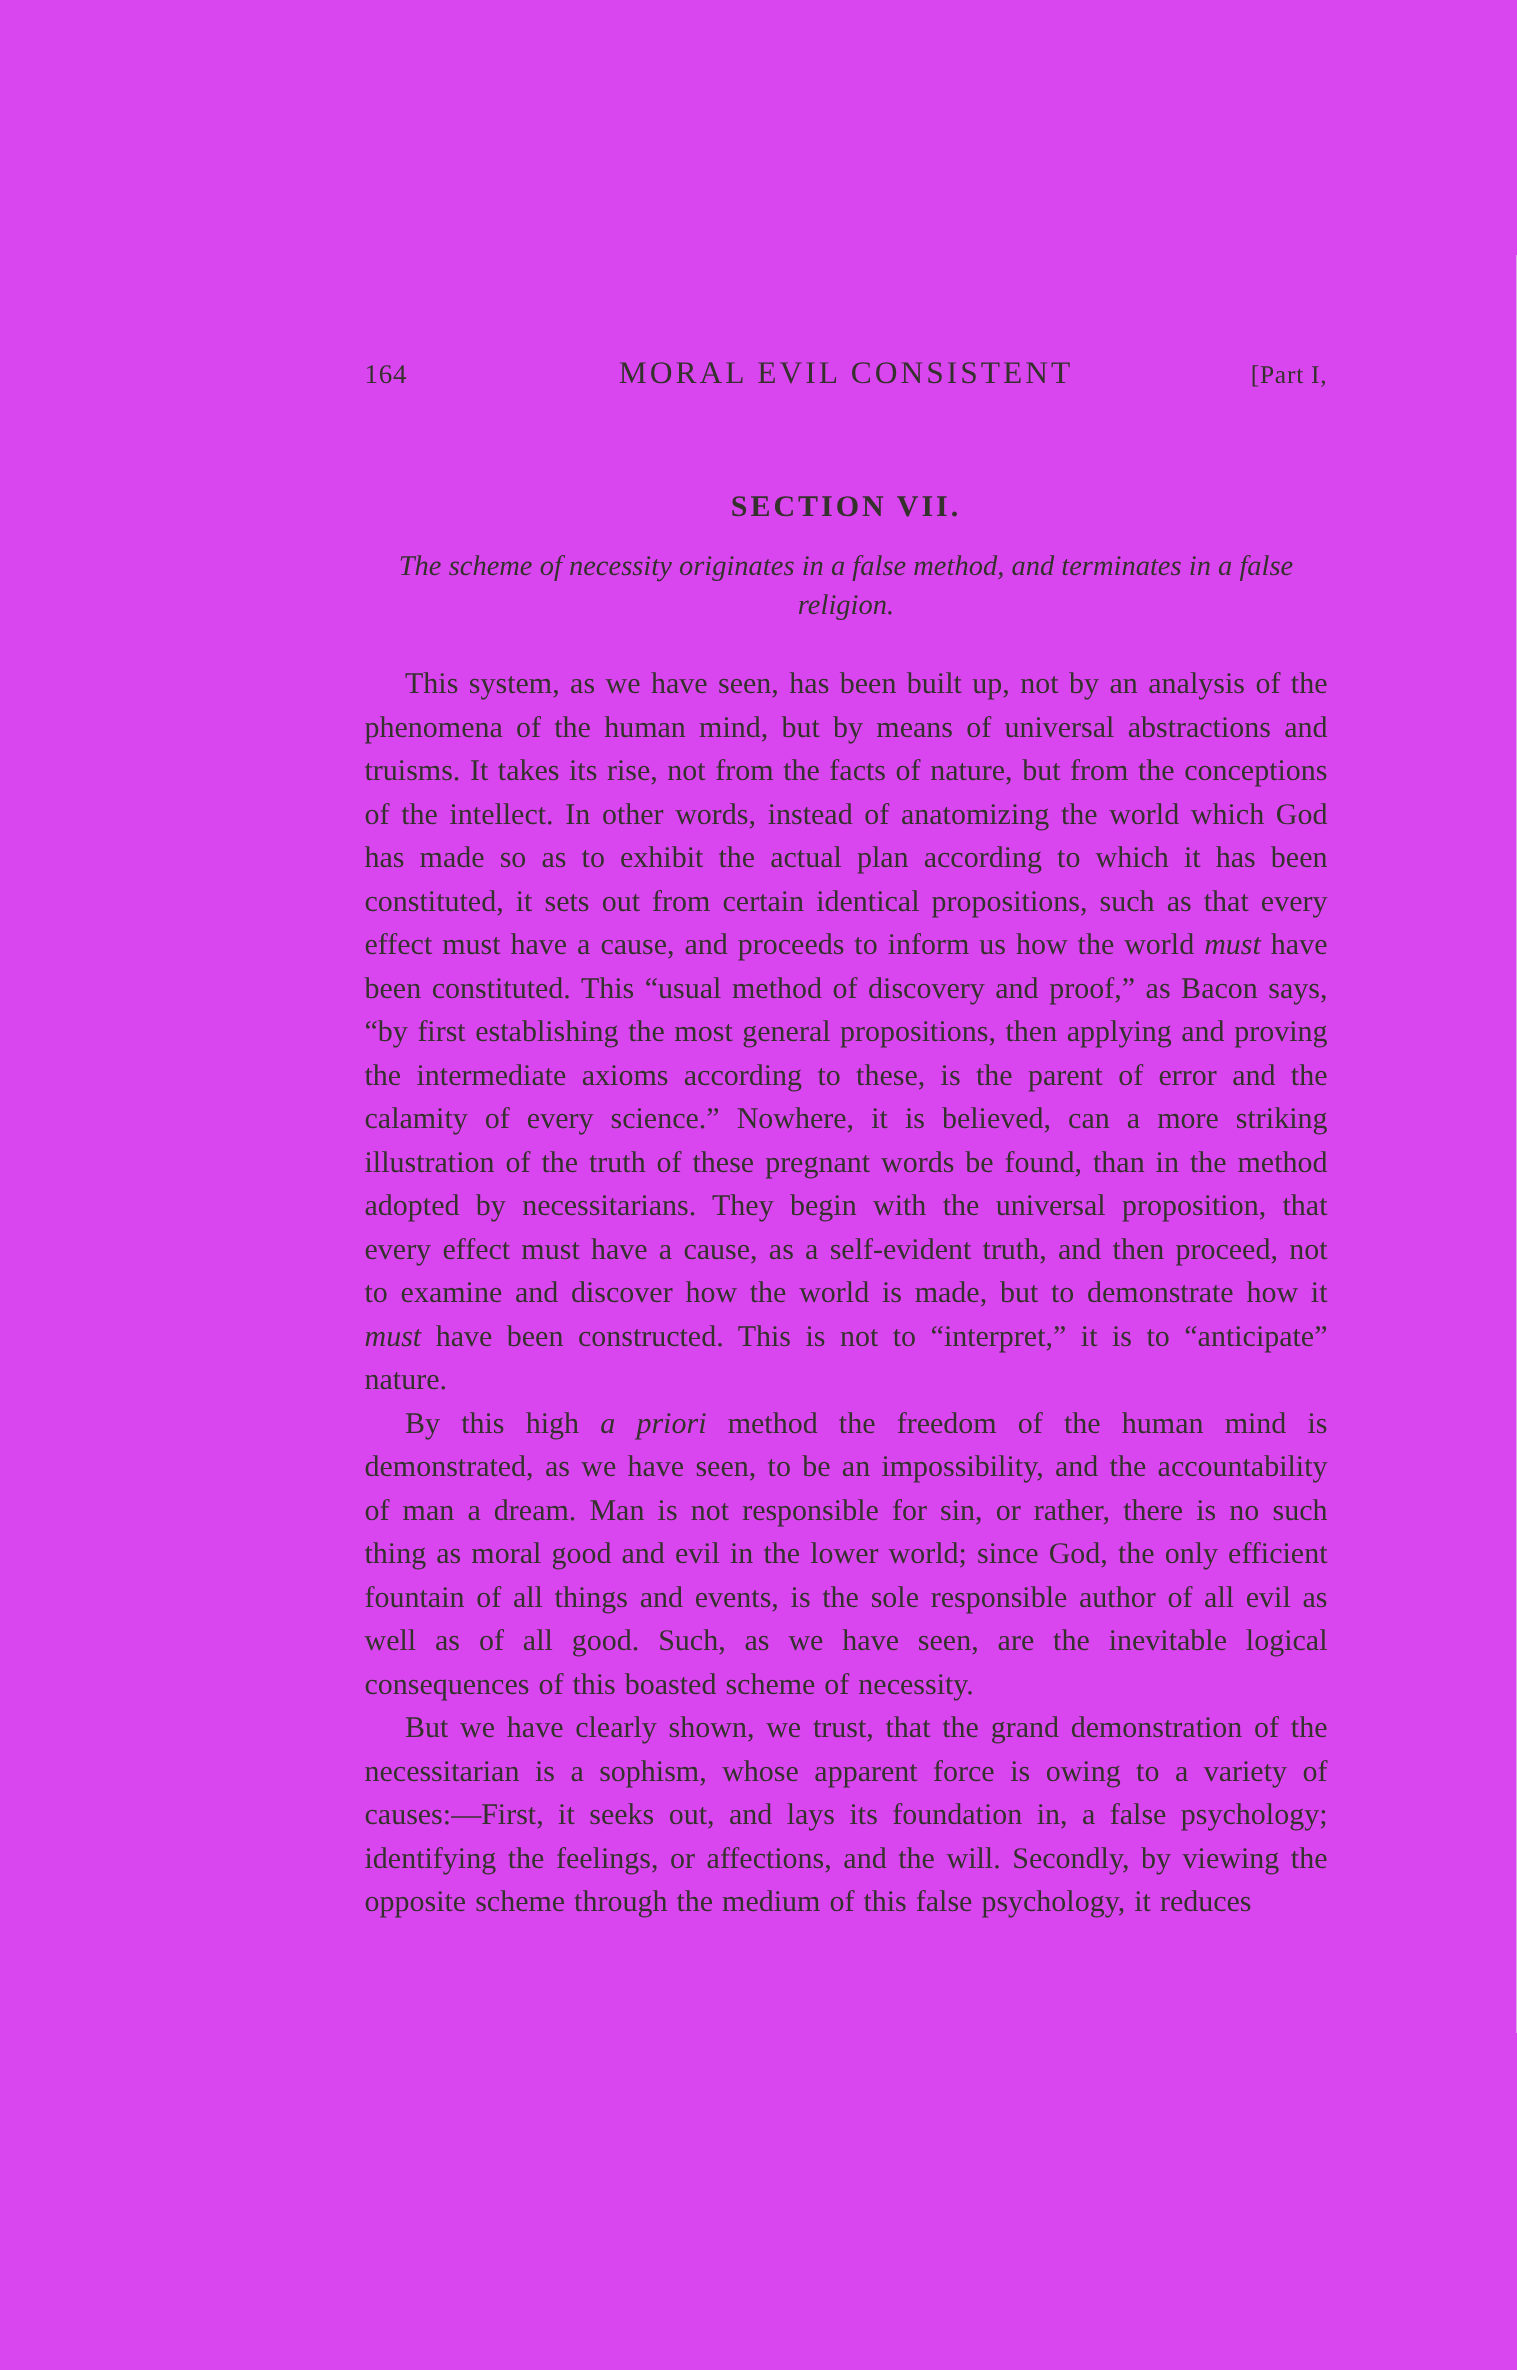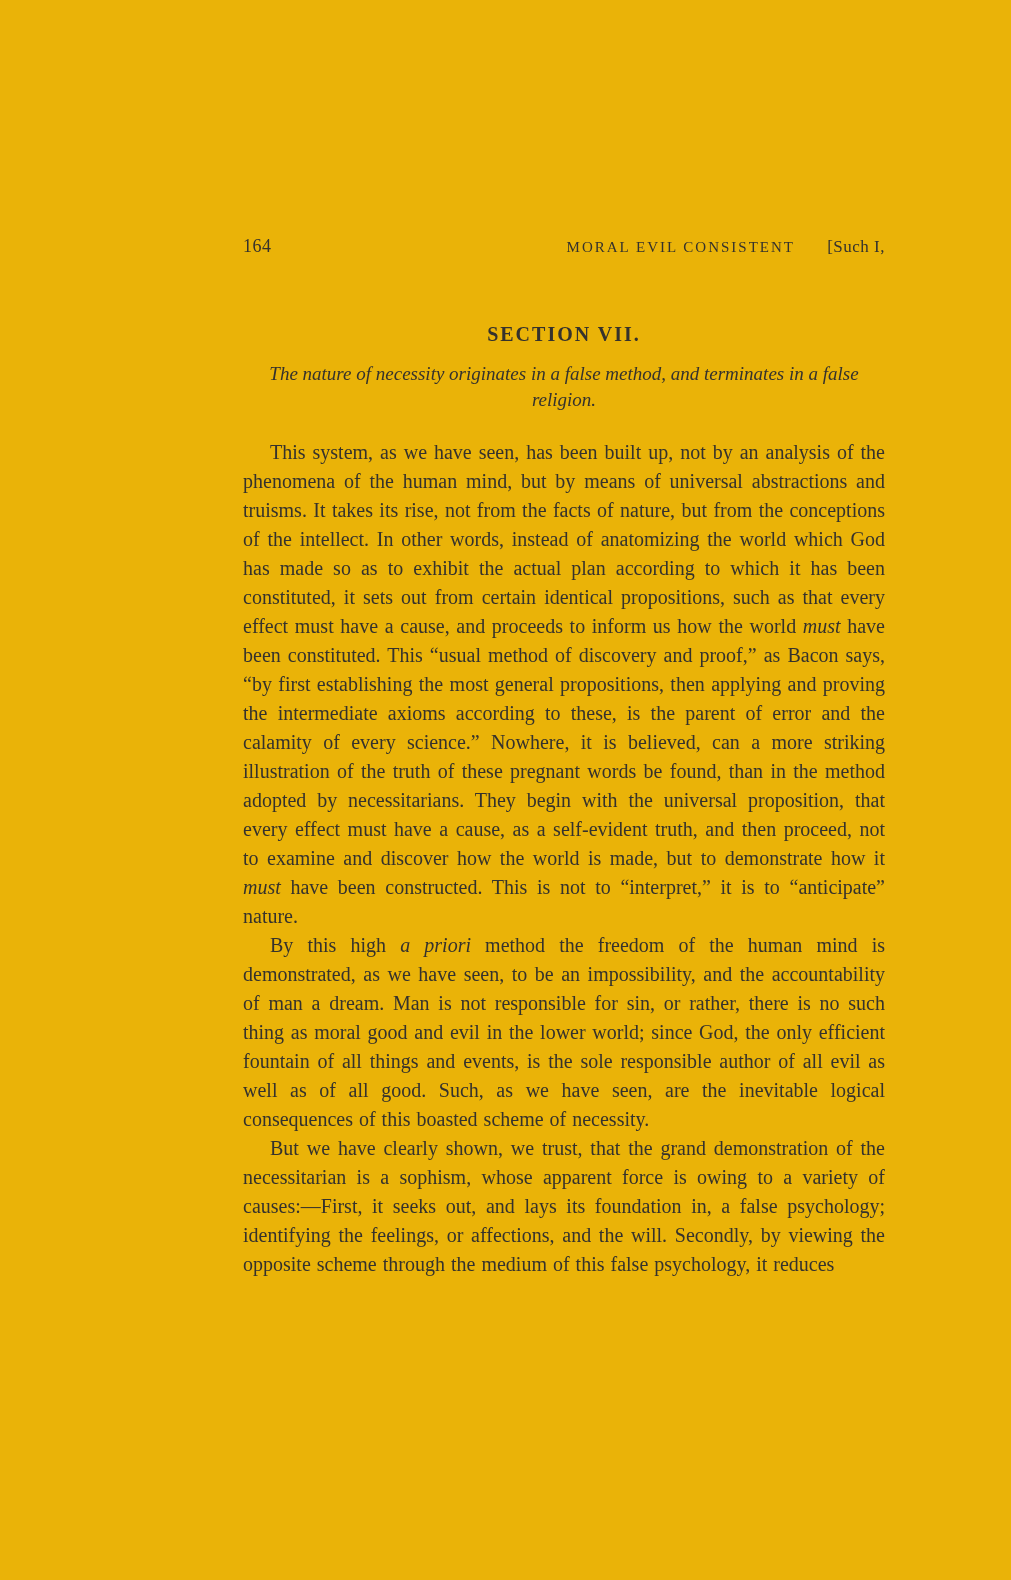--- a/index.html
+++ b/index.html
@@ -5,21 +5,21 @@
   html, body {
     margin: 0;
     padding: 0;
     background: #e9e9e7;
   }
   .page {
     position: relative;
     width: 1011px;
     height: 1580px;
     margin: 0 auto;
-    background: #eab308;
+    background: #d946ef;
     font-family: "Liberation Serif", "DejaVu Serif", serif;
     color: #35322d;
     overflow: hidden;
   }
   .text-col {
     position: absolute;
     left: 243px;
     top: 236px;
     width: 642px;
   }
@@ -29,23 +29,23 @@
     align-items: baseline;
     font-size: 18px;
     letter-spacing: 0.5px;
   }
   .running-header .page-number {
     width: 90px;
     text-align: left;
   }
   .running-header .running-title {
     flex: 1;
-    text-align: right;
+    text-align: center;
     letter-spacing: 2px;
-    font-size: 15px;
+    font-size: 21px;
   }
   .running-header .part-label {
     width: 90px;
     text-align: right;
     font-size: 17px;
   }
   .section-heading {
     margin-top: 66px;
     text-align: center;
     font-size: 20px;
@@ -77,26 +77,26 @@
 </style>
 </head>
 <body>
 
 <div class="page">
   <div class="text-col">
 
     <div class="running-header">
       <span class="page-number">164</span>
       <span class="running-title">MORAL EVIL CONSISTENT</span>
-      <span class="part-label">[Such I,</span>
+      <span class="part-label">[Part I,</span>
     </div>
 
     <div class="section-heading">SECTION VII.</div>
 
-    <div class="section-subtitle">The nature of necessity originates in a false method, and terminates in a false religion.</div>
+    <div class="section-subtitle">The scheme of necessity originates in a false method, and terminates in a false religion.</div>
 
     <div class="body-text">
         <p class="body-paragraph"><span>This system, as we have seen, has been built up, not by an analysis of the phenomena of the human mind, but by means of universal abstractions and truisms.  It takes its rise, not from the facts of nature, but from the conceptions of the intellect.  In other words, instead of anatomizing the world which God has made so as to exhibit the actual plan according to which it has been constituted, it sets out from certain identical propositions, such as that every effect must have a cause, and proceeds to inform us how the world </span><span class="italic">must</span><span> have been constituted.  This “usual method of discovery and proof,” as Bacon says, “by first establishing the most general propositions, then applying and proving the intermediate axioms according to these, is the parent of error and the calamity of every science.”  Nowhere, it is believed, can a more striking illustration of the truth of these pregnant words be found, than in the method adopted by necessitarians.  They begin with the universal proposition, that every effect must have a cause, as a self-evident truth, and then proceed, not to examine and discover how the world is made, but to demonstrate how it </span><span class="italic">must</span><span> have been constructed.  This is not to “interpret,” it is to “anticipate” nature.</span></p>
         <p class="body-paragraph"><span>By this high </span><span class="italic">a priori</span><span> method the freedom of the human mind is demonstrated, as we have seen, to be an impossibility, and the accountability of man a dream.  Man is not responsible for sin, or rather, there is no such thing as moral good and evil in the lower world; since God, the only efficient fountain of all things and events, is the sole responsible author of all evil as well as of all good.  Such, as we have seen, are the inevitable logical consequences of this boasted scheme of necessity.</span></p>
         <p class="body-paragraph"><span>But we have clearly shown, we trust, that the grand demonstration of the necessitarian is a sophism, whose apparent force is owing to a variety of causes:—First, it seeks out, and lays its foundation in, a false psychology; identifying the feelings, or affections, and the will.  Secondly, by viewing the opposite scheme through the medium of this false psychology, it reduces</span></p>
       </div>
 
   </div>
 </div>
 

